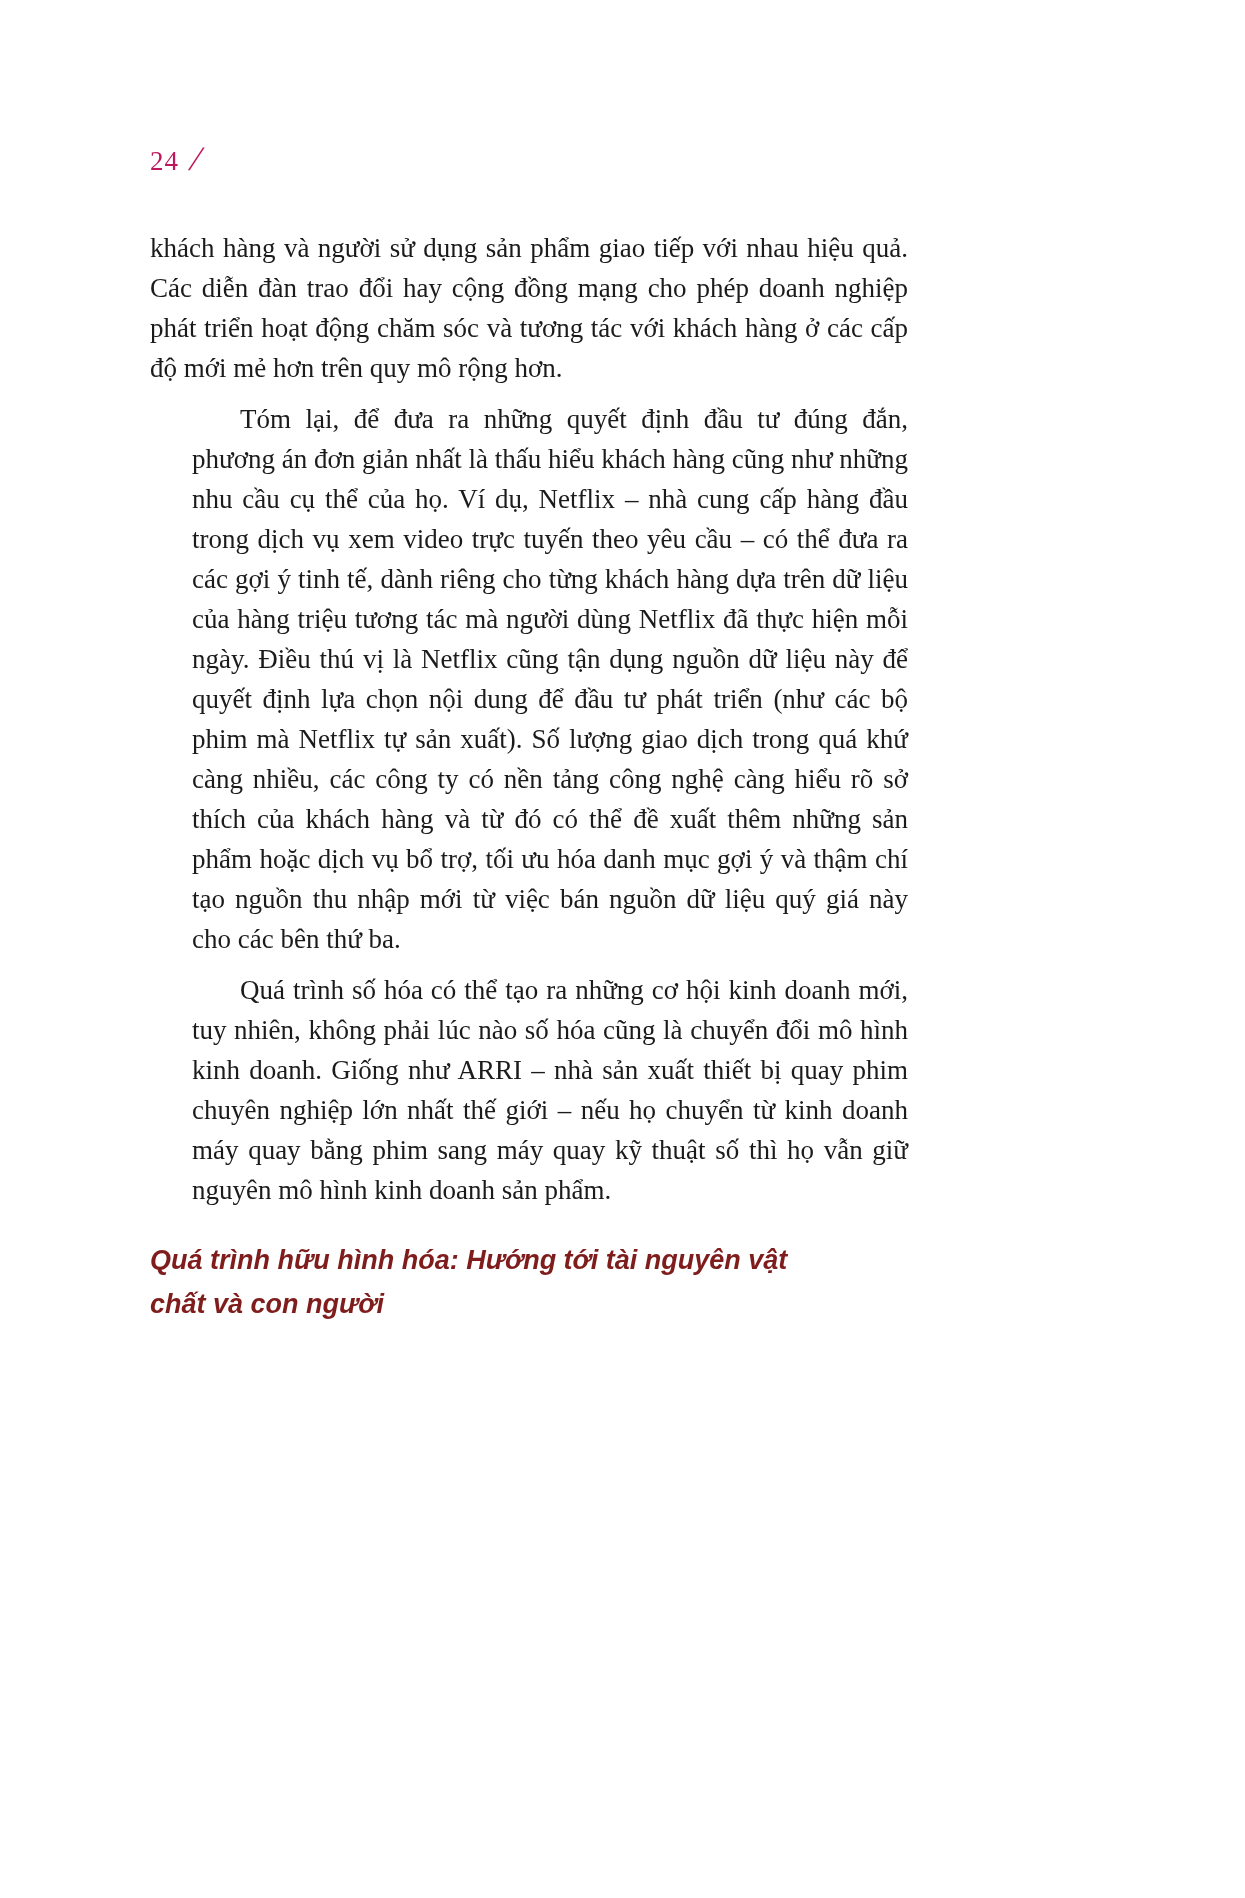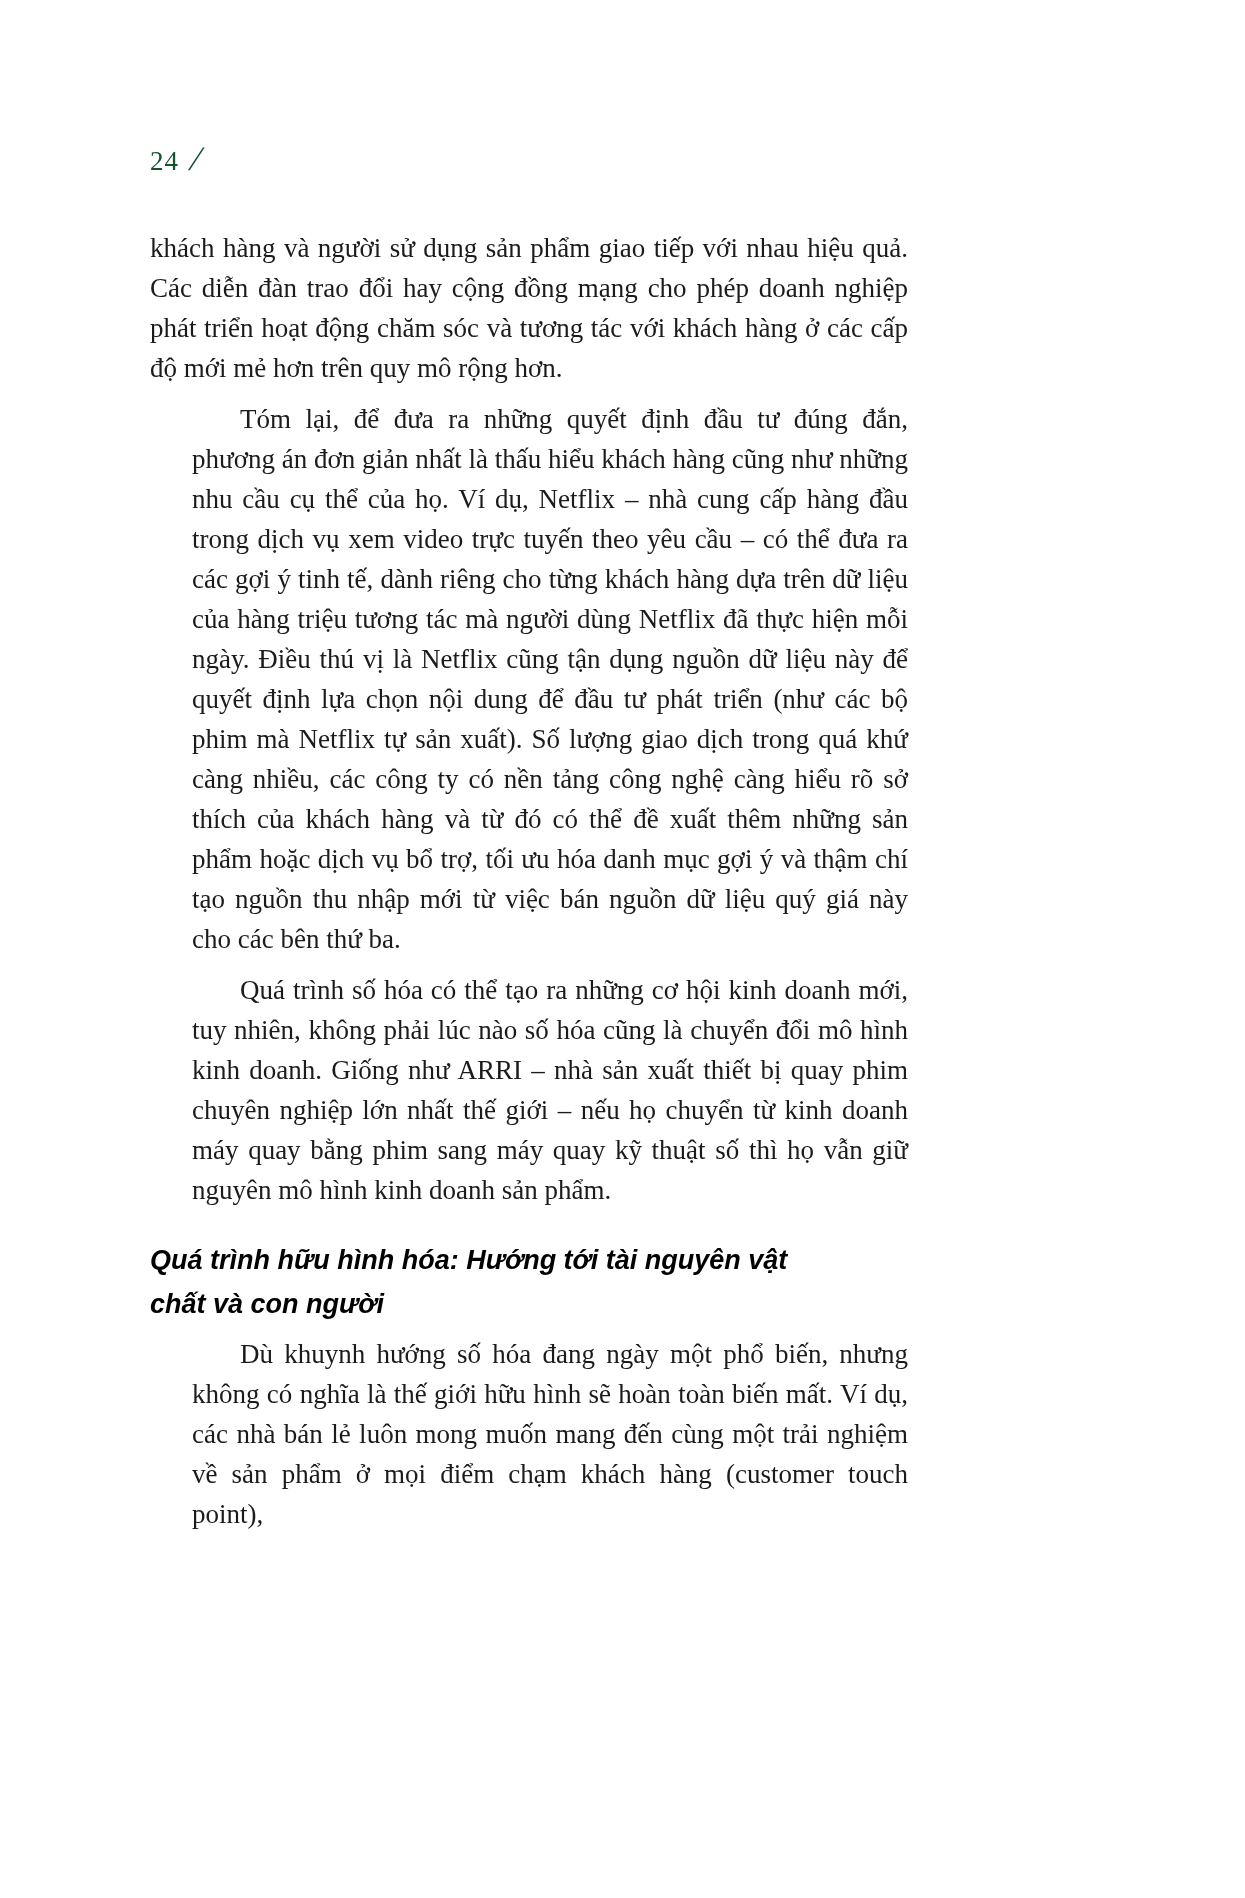--- a/index.html
+++ b/index.html
@@ -15,21 +15,21 @@
     font-family: "Liberation Serif", "DejaVu Serif", serif;
     overflow: hidden;
   }
   .running-header {
     position: absolute;
     left: 150px;
     top: 140px;
     display: flex;
     align-items: baseline;
     white-space: nowrap;
-    color: #14532d;
+    color: #be185d;
   }
   .pagenum {
     font-size: 27px;
     letter-spacing: 1px;
   }
   .sep {
     font-size: 34px;
     font-style: italic;
     margin: 0 12px 0 12px;
     transform: skewX(-8deg);
@@ -51,38 +51,37 @@
     text-align: justify;
     margin-bottom: 11px;
   }
   p.indent { text-indent: 48px; margin-left: 42px; }
   h2.section-heading {
     font-family: "Liberation Sans", "DejaVu Sans", sans-serif;
     font-style: italic;
     font-weight: bold;
     font-size: 27px;
     line-height: 44px;
-    margin: 28px 0 8px 0;
-    color: #000000;
+    margin: 28px 0 0 0;
+    color: #7f1d1d;
     text-align: left;
     max-width: 700px;
   }
   p.last { margin-bottom: 0; }
 </style>
 </head>
 <body>
 
 <div class="page">
 
   <header class="running-header">
     <span class="pagenum">24</span>
     <span class="sep">/</span>
   </header>
 
   <main class="content">
     <p class="body">khách hàng và người sử dụng sản phẩm giao tiếp với nhau hiệu quả. Các diễn đàn trao đổi hay cộng đồng mạng cho phép doanh nghiệp phát triển hoạt động chăm sóc và tương tác với khách hàng ở các cấp độ mới mẻ hơn trên quy mô rộng hơn.</p>
     <p class="body indent">Tóm lại, để đưa ra những quyết định đầu tư đúng đắn, phương án đơn giản nhất là thấu hiểu khách hàng cũng như những nhu cầu cụ thể của họ. Ví dụ, Netflix – nhà cung cấp hàng đầu trong dịch vụ xem video trực tuyến theo yêu cầu – có thể đưa ra các gợi ý tinh tế, dành riêng cho từng khách hàng dựa trên dữ liệu của hàng triệu tương tác mà người dùng Netflix đã thực hiện mỗi ngày. Điều thú vị là Netflix cũng tận dụng nguồn dữ liệu này để quyết định lựa chọn nội dung để đầu tư phát triển (như các bộ phim mà Netflix tự sản xuất). Số lượng giao dịch trong quá khứ càng nhiều, các công ty có nền tảng công nghệ càng hiểu rõ sở thích của khách hàng và từ đó có thể đề xuất thêm những sản phẩm hoặc dịch vụ bổ trợ, tối ưu hóa danh mục gợi ý và thậm chí tạo nguồn thu nhập mới từ việc bán nguồn dữ liệu quý giá này cho các bên thứ ba.</p>
     <p class="body indent">Quá trình số hóa có thể tạo ra những cơ hội kinh doanh mới, tuy nhiên, không phải lúc nào số hóa cũng là chuyển đổi mô hình kinh doanh. Giống như ARRI – nhà sản xuất thiết bị quay phim chuyên nghiệp lớn nhất thế giới – nếu họ chuyển từ kinh doanh máy quay bằng phim sang máy quay kỹ thuật số thì họ vẫn giữ nguyên mô hình kinh doanh sản phẩm.</p>
     <h2 class="section-heading">Quá trình hữu hình hóa: Hướng tới tài nguyên vật chất và con người</h2>
-    <p class="body indent last">Dù khuynh hướng số hóa đang ngày một phổ biến, nhưng không có nghĩa là thế giới hữu hình sẽ hoàn toàn biến mất. Ví dụ, các nhà bán lẻ luôn mong muốn mang đến cùng một trải nghiệm về sản phẩm ở mọi điểm chạm khách hàng (customer touch point),</p>
   </main>
 
 </div>
 
 </body></html>

